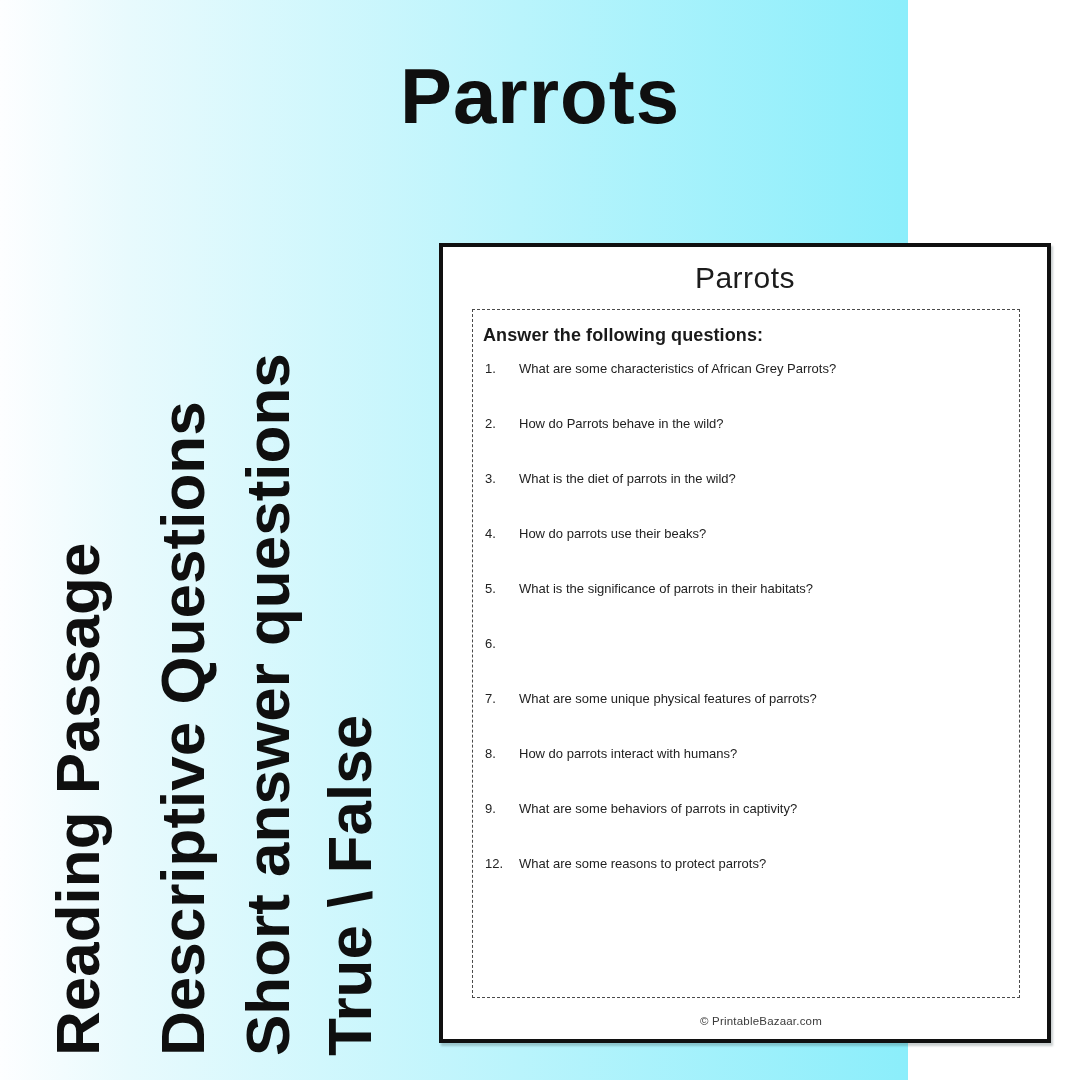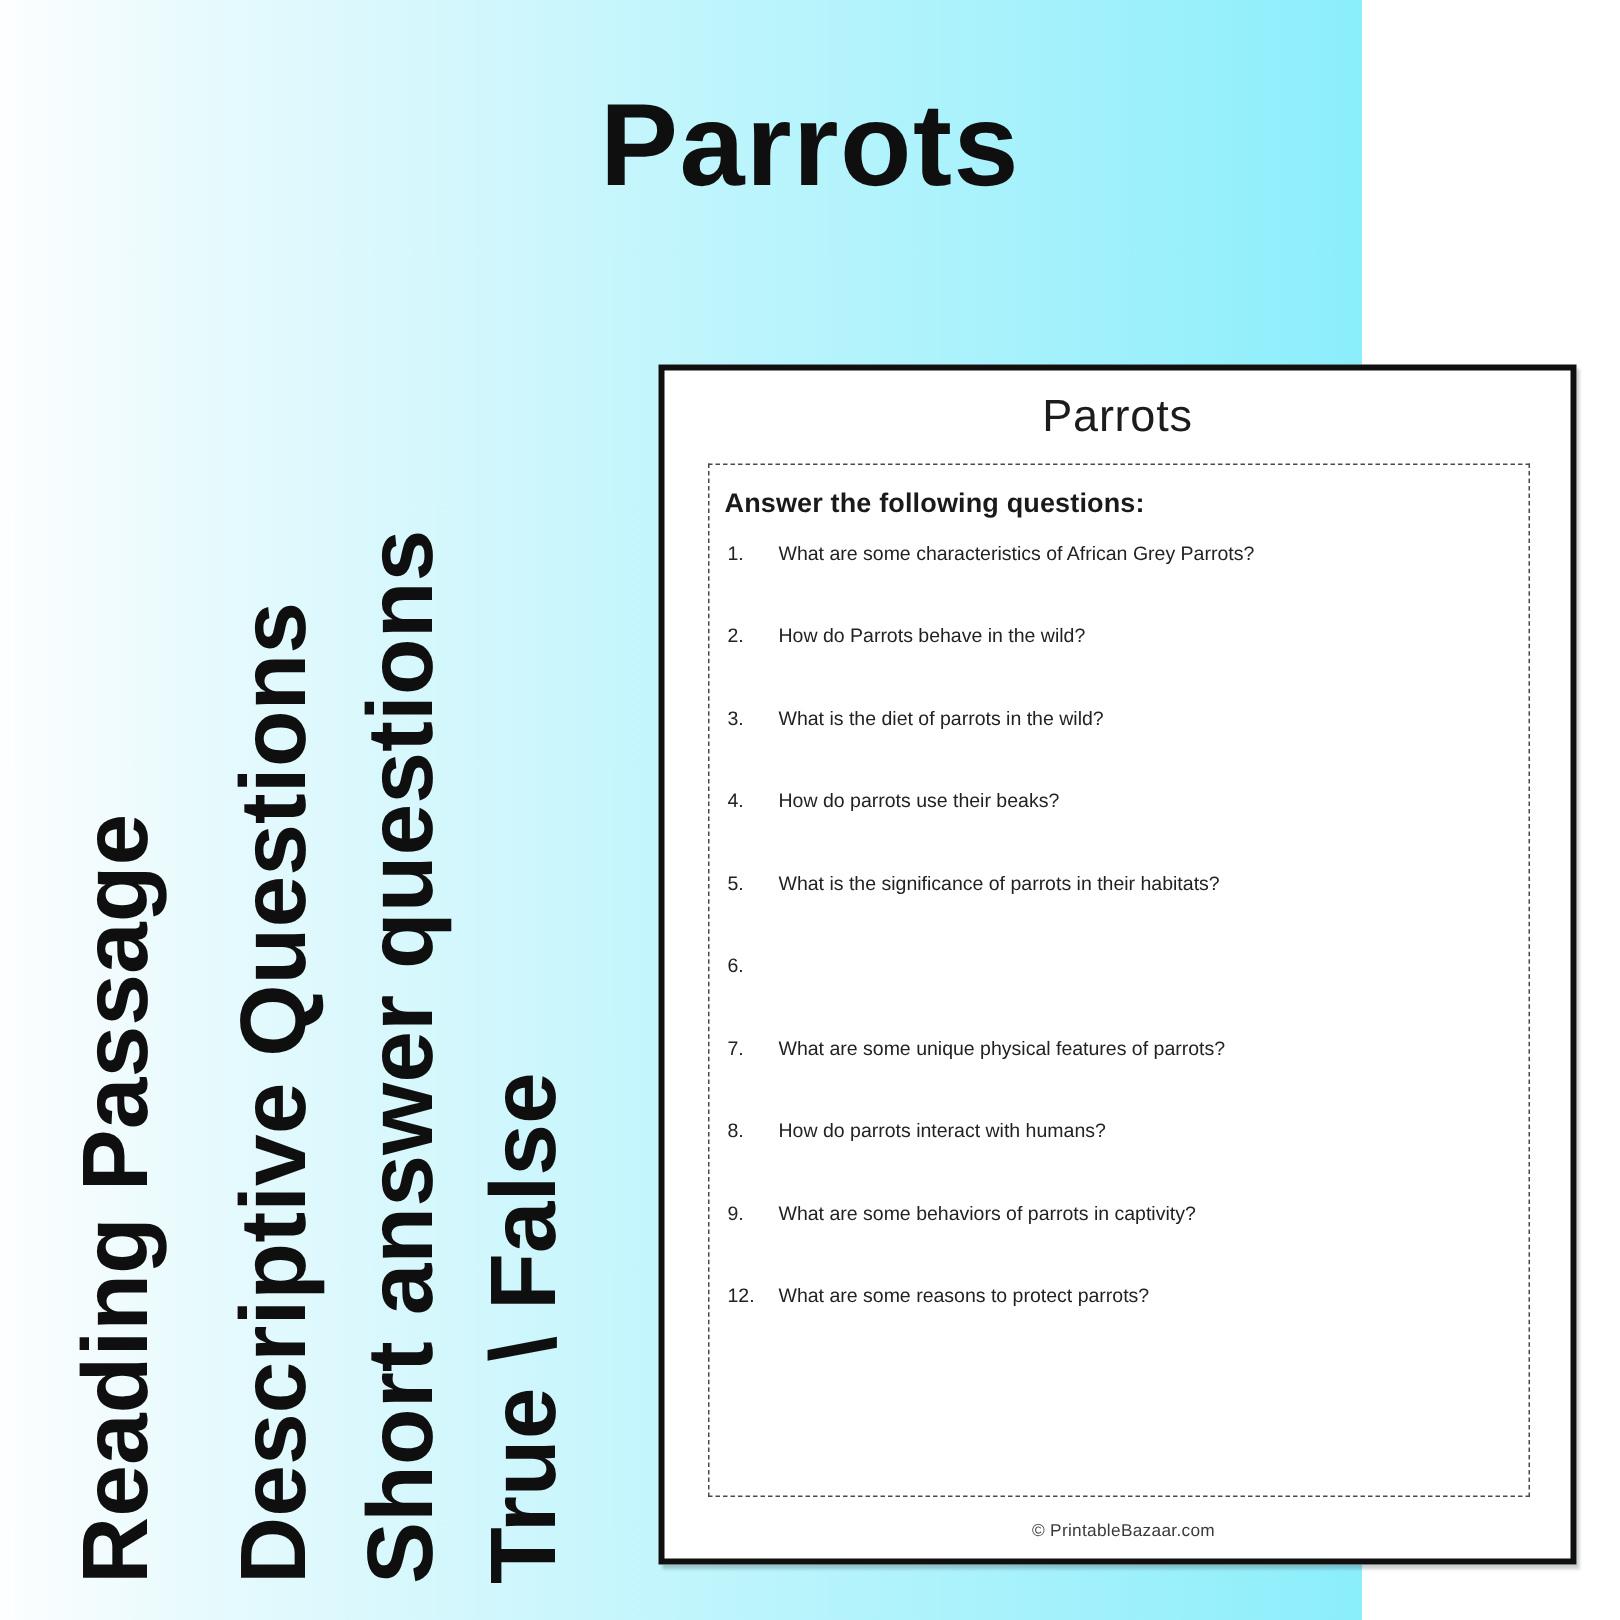--- a/index.html
+++ b/index.html
@@ -58,21 +58,21 @@
   }
   ol.questions { list-style:none; margin-top:16px; }
   ol.questions li {
     position:relative; height:18px; margin-bottom:37px;
     font-size:13px; line-height:18px; color:#222; white-space:nowrap;
   }
   ol.questions li .q-num { position:absolute; left:2px; top:0; }
   ol.questions li .q-text { position:absolute; left:36px; top:0; }
 
   .page-footer {
-    position:absolute; bottom:12px; left:4px; width:100%;
+    position:absolute; bottom:12px; left:16px; width:100%;
     text-align:center; font-size:11.5px; color:#3a3a3a; letter-spacing:0.2px;
   }
 </style>
 </head>
 <body>
 
 <div id="canvas">
 
   <div class="hero-title">Parrots</div>
 

